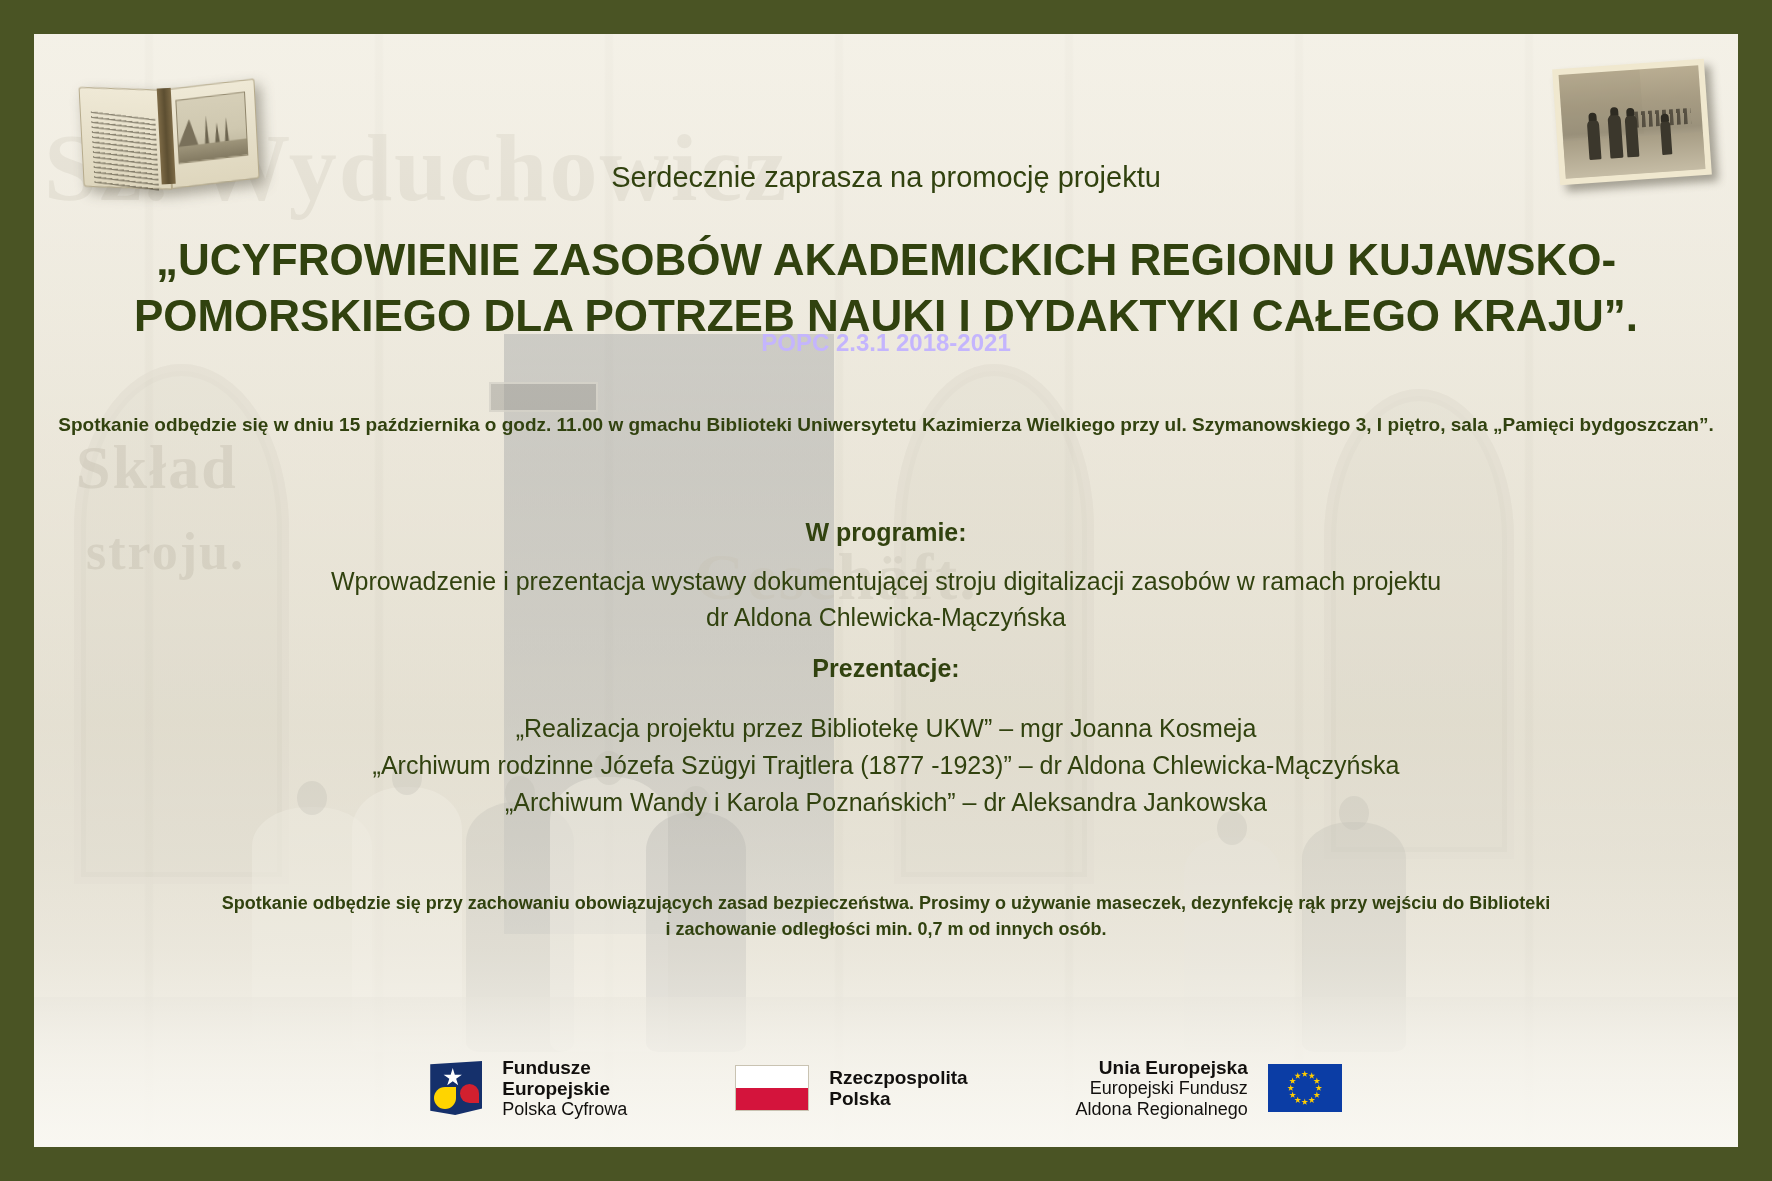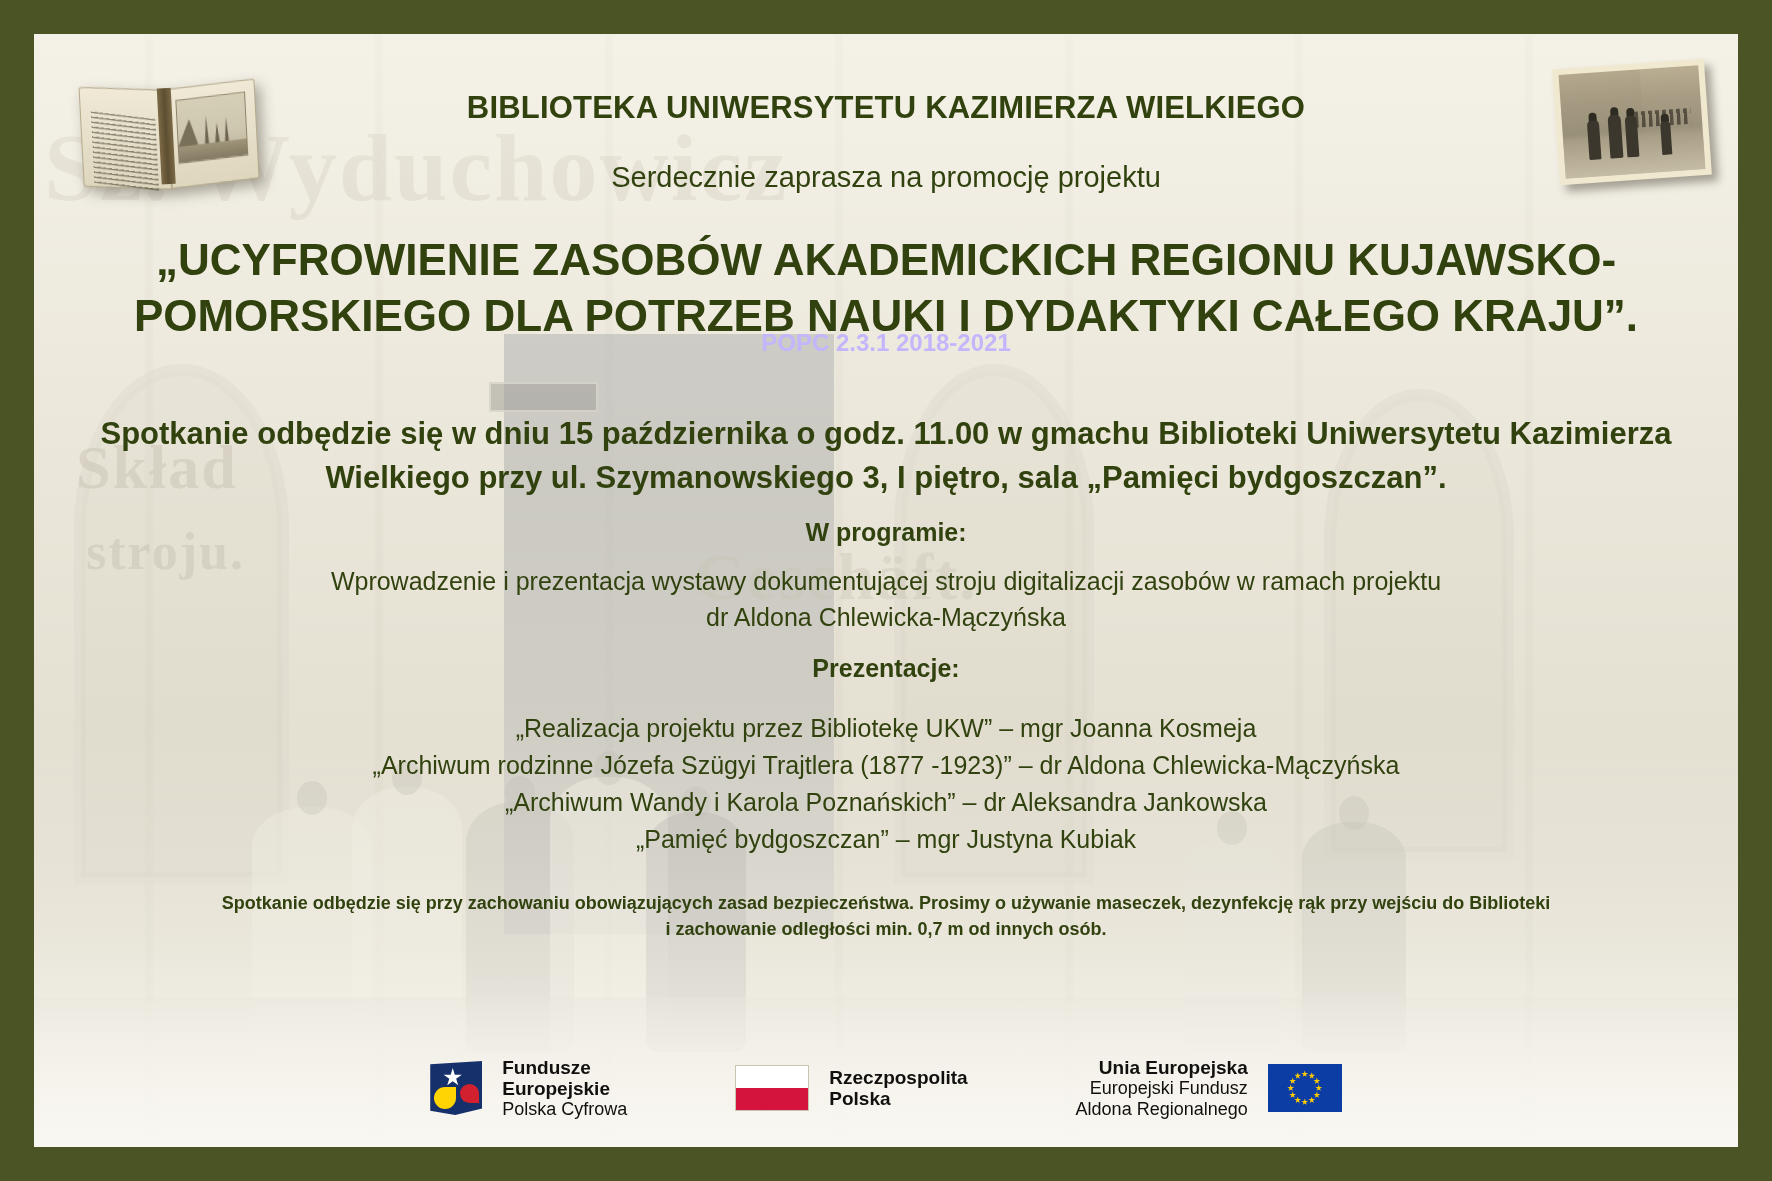--- a/index.html
+++ b/index.html
@@ -231,21 +231,21 @@
     top: 295px;
     font-size: 24px;
     font-weight: 700;
     color: #c4b5fd;
   }
 
   .meeting-info {
     position: absolute;
     left: 10px; right: 10px;
     top: 378px;
-    font-size: 31px;
+    font-size: 19px;
     font-weight: 700;
     line-height: 1.42;
     color: #31420f;
   }
 
   .program-heading {
     position: absolute;
     left: 0; right: 0;
     top: 484px;
     font-size: 25px;
@@ -511,42 +511,40 @@
     <div class="person p5"></div>
     <div class="person p6"></div>
     <div class="person p7"></div>
 
     <div class="ground"></div>
     <div class="veil"></div>
   </div>
 
   <div class="content">
 
-    <div class="line org-name">BIBLIOTEKA UNIWERSYTETU KAZIMIERZA WIELKIEGO</div>
 
     <div class="line invite">Serdecznie zaprasza na promocję projektu</div>
 
     <div class="line project-title">„UCYFROWIENIE ZASOBÓW AKADEMICKICH REGIONU KUJAWSKO-POMORSKIEGO DLA POTRZEB NAUKI I DYDAKTYKI CAŁEGO KRAJU”.</div>
 
     <div class="line project-code">POPC 2.3.1 2018-2021</div>
 
     <div class="line meeting-info">Spotkanie odbędzie się w dniu 15 października o godz. 11.00 w gmachu Biblioteki Uniwersytetu Kazimierza Wielkiego przy ul. Szymanowskiego 3, I piętro, sala „Pamięci bydgoszczan”.</div>
 
     <div class="line program-heading">W programie:</div>
 
     <div class="line program-body">Wprowadzenie i prezentacja wystawy dokumentującej stroju digitalizacji zasobów w ramach projektu
 dr Aldona Chlewicka-Mączyńska</div>
 
     <div class="line presentations-heading">Prezentacje:</div>
 
     <div class="presentations-list">
       <div class="line">„Realizacja projektu przez Bibliotekę UKW” – mgr Joanna Kosmeja</div>
       <div class="line">„Archiwum rodzinne Józefa Szügyi Trajtlera (1877 -1923)” – dr Aldona Chlewicka-Mączyńska</div>
       <div class="line">„Archiwum Wandy i Karola Poznańskich” – dr Aleksandra Jankowska</div>
-      <div class="line">„Pamięć bydgoszczan” – mgr Justyna Kubiak</div>
     </div>
 
     <div class="line safety-note">Spotkanie odbędzie się przy zachowaniu obowiązujących zasad bezpieczeństwa. Prosimy o używanie maseczek, dezynfekcję rąk przy wejściu do Biblioteki
 i zachowanie odległości min. 0,7 m od innych osób.</div>
 
     <div class="book-photo">
       <div class="book-left">
         <div class="book-text-lines"></div>
       </div>
       <div class="book-right"></div>

